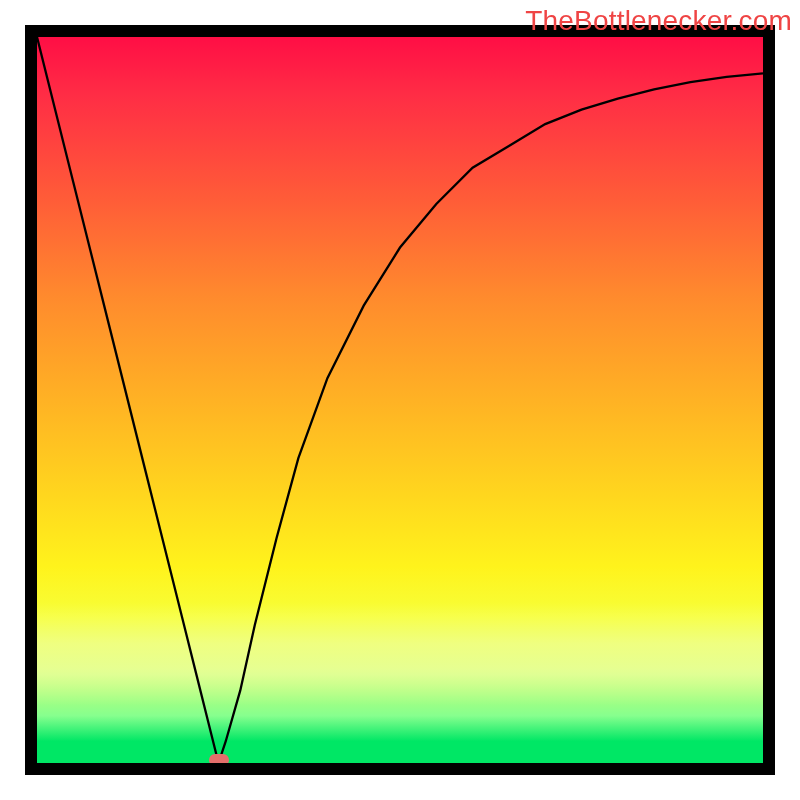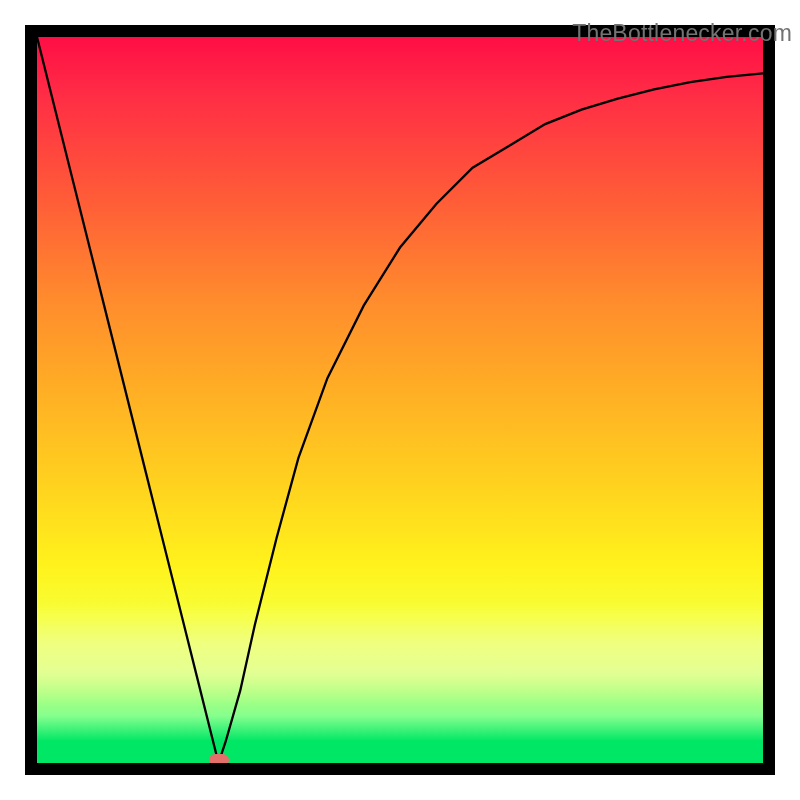--- a/index.html
+++ b/index.html
@@ -11,25 +11,25 @@
     background: #fff;
     font-family: Arial, Helvetica, sans-serif;
   }
   .container {
     position: relative;
     width: 800px;
     height: 800px;
   }
   .watermark {
     position: absolute;
-    top: 20px;
+    top: 5px;
     right: 8px;
-    font-size: 23px;
+    font-size: 28px;
     font-weight: 500;
-    color: #737373;
+    color: #ef4444;
     letter-spacing: 0.2px;
     z-index: 20;
   }
   .frame {
     position: absolute;
     left: 25px;
     top: 25px;
     width: 750px;
     height: 750px;
     background: #000;

